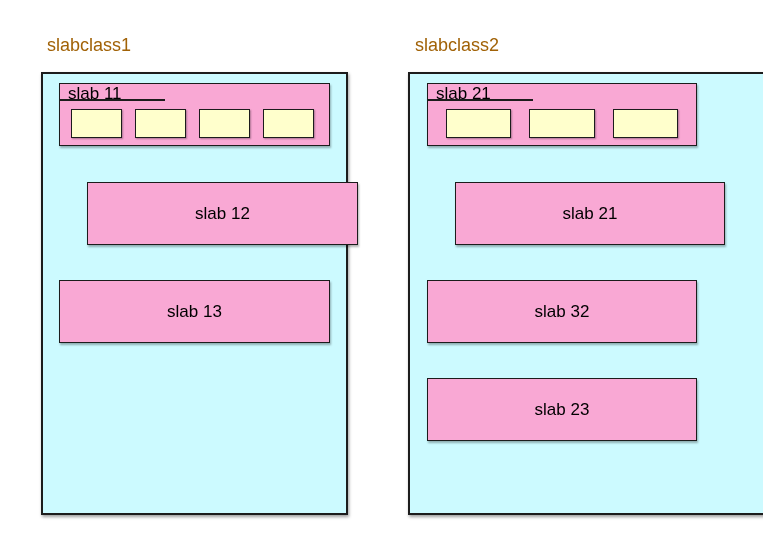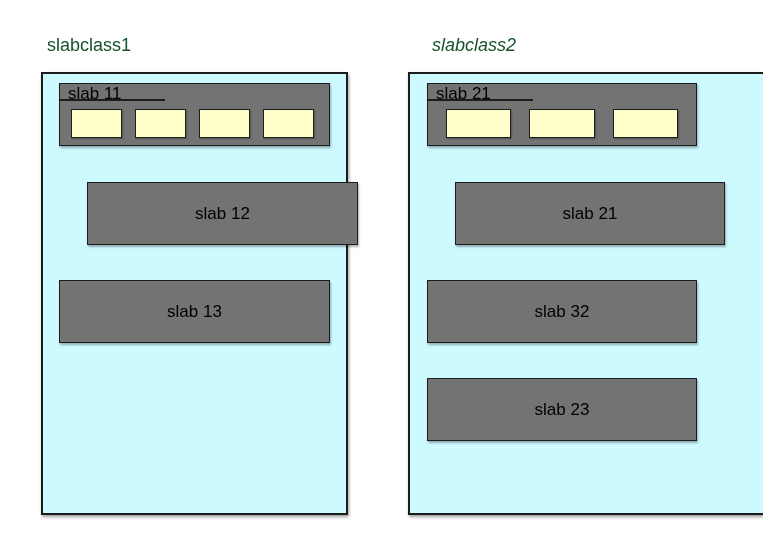--- a/index.html
+++ b/index.html
@@ -14,41 +14,41 @@
     width: 763px;
     height: 556px;
     background: #ffffff;
     overflow: hidden;
   }
   .slabclass-title {
     position: absolute;
     font-size: 18px;
     font-weight: 400;
     line-height: 22px;
-    color: #14532d;
+    color: #a16207;
     white-space: nowrap;
   }
   .title-1 { left: 47px; top: 34px; }
-  .title-2 { left: 432px; top: 34px; font-style: italic; }
+  .title-2 { left: 415px; top: 34px; }
 
   .container {
     position: absolute;
     top: 72px;
     height: 443px;
     background: #ccfaff;
     border: 2px solid #1c1c1c;
     box-sizing: border-box;
     box-shadow: 1px 2px 3px rgba(0,0,0,0.38);
   }
   .container-1 { left: 41px; width: 307px; }
   .container-2 { left: 408px; width: 367px; }
 
   .slab {
     position: absolute;
-    background: #737373;
+    background: #f9a8d4;
     border: 1.5px solid #1c1c1c;
     box-sizing: border-box;
     box-shadow: 1px 1.5px 2px rgba(0,0,0,0.3);
   }
   .container-1 .slab { left: 16px; width: 271px; }
   .container-2 .slab { left: 17px; width: 270px; }
 
   .slab-top   { top: 9px;   height: 63px; }
   .slab-row-0 { top: 108px; height: 63px; margin-left: 28px; }
   .slab-row-1 { top: 206px; height: 63px; text-align: center; }

